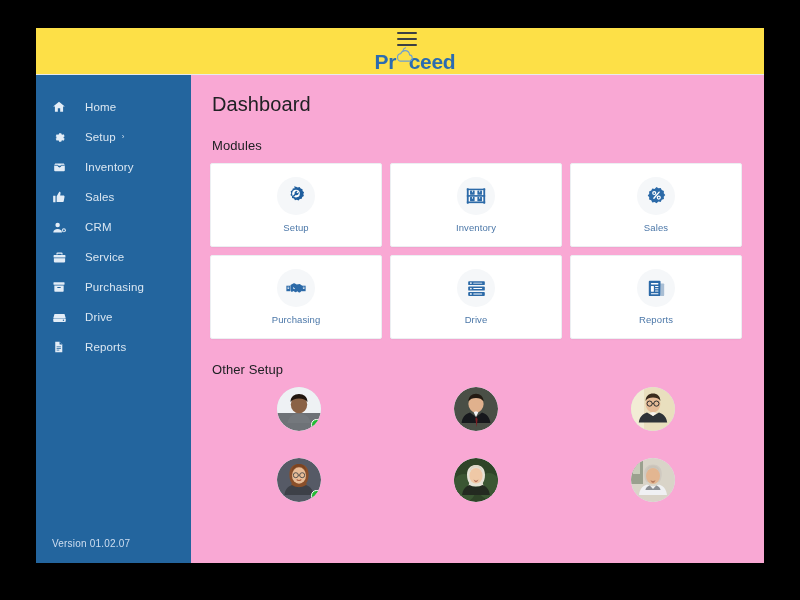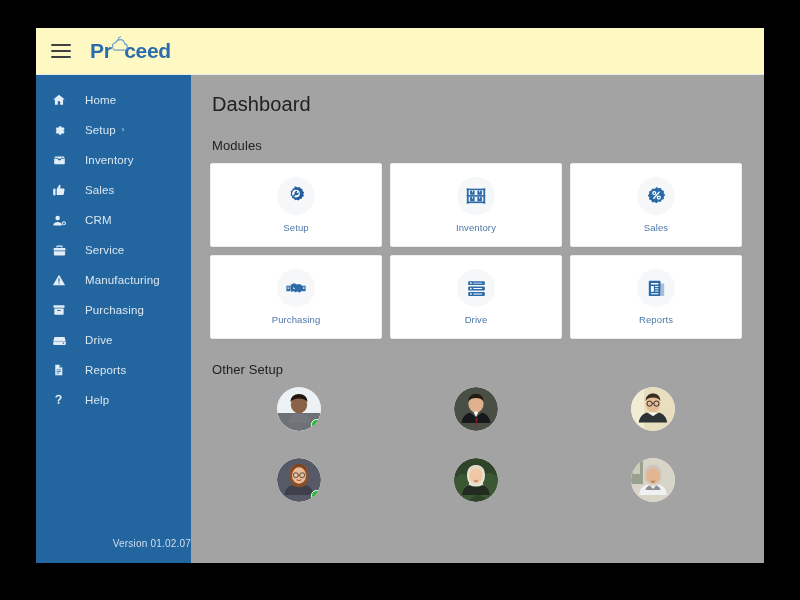--- a/index.html
+++ b/index.html
@@ -25,26 +25,27 @@
     background: #ffffff;
     overflow: hidden;
     display: flex;
     flex-direction: column;
   }
 
   
   #topbar {
     height: 47px;
     min-height: 47px;
-    background: #fef9c3;
+    background: #fde047;
     border-bottom: 1px solid #e8eaed;
     display: flex;
     align-items: center;
     padding-left: 13px;
     box-sizing: border-box;
+    flex-direction: column;
   }
   #hamburger-btn {
     width: 24px;
     height: 24px;
     display: flex;
     flex-direction: column;
     justify-content: center;
     gap: 4px;
     cursor: pointer;
     padding: 0 2px;
@@ -88,21 +89,21 @@
   
   #sidebar {
     width: 155px;
     min-width: 155px;
     background: #23659e;
     display: flex;
     flex-direction: column;
     position: relative;
   }
   #sidebar-nav {
-    padding-top: 10px;
+    padding-top: 17px;
     flex: 1;
   }
   .nav-item {
     height: 30px;
     display: flex;
     align-items: center;
     padding-left: 16px;
     box-sizing: border-box;
     cursor: pointer;
     color: #d5e3f0;
@@ -127,27 +128,26 @@
     margin-left: 6px;
     font-size: 8px;
     color: #cfdff0;
     line-height: 1;
   }
   #sidebar-version {
     padding: 0 0 14px 16px;
     font-size: 10px;
     color: #cfdef0;
     letter-spacing: 0.2px;
-    text-align: right;
   }
 
   
   #content {
     flex: 1;
-    background: #a3a3a3;
+    background: #f9a8d4;
     padding: 18px 22px 4px 19px;
     box-sizing: border-box;
     overflow: hidden;
     position: relative;
   }
   #page-title {
     font-size: 20px;
     color: #202124;
     font-weight: normal;
     margin: 0 0 22px 2px;
@@ -319,28 +319,20 @@
                 <path d="M9 4h6a2 2 0 0 1 2 2v1h-2V6H9v1H7V6a2 2 0 0 1 2-2z"></path>
                 <rect x="2.5" y="8" width="19" height="4" rx="1"></rect>
                 <path d="M3 13h18v5.2a1.8 1.8 0 0 1-1.8 1.8H4.8A1.8 1.8 0 0 1 3 18.2z"></path>
               </svg>
             </span>
             <span class="nav-label">Service</span>
           </div>
           <div class="nav-item">
             <span class="nav-icon">
               <svg width="14" height="14" viewBox="0 0 24 24" fill="currentColor">
-                <path d="M12 3 1.5 21h21zM11 9h2v6h-2zm0 7.5h2v2h-2z"></path>
-              </svg>
-            </span>
-            <span class="nav-label">Manufacturing</span>
-          </div>
-          <div class="nav-item">
-            <span class="nav-icon">
-              <svg width="14" height="14" viewBox="0 0 24 24" fill="currentColor">
                 <rect x="2.5" y="4" width="19" height="4.2" rx=".8"></rect>
                 <path d="M4 9.5h16v9.2a1.3 1.3 0 0 1-1.3 1.3H5.3A1.3 1.3 0 0 1 4 18.7z"></path>
                 <rect x="9" y="12" width="6" height="1.8" rx=".6" fill="#23659e"></rect>
               </svg>
             </span>
             <span class="nav-label">Purchasing</span>
           </div>
           <div class="nav-item">
             <span class="nav-icon">
               <svg width="15" height="15" viewBox="0 0 24 24" fill="currentColor">
@@ -355,28 +347,20 @@
             <span class="nav-icon">
               <svg width="13" height="14" viewBox="0 0 24 24" fill="currentColor">
                 <path d="M6 2.5h8l5 5v14H6z"></path>
                 <path d="M14 2.5v5h5" fill="#23659e"></path>
                 <rect x="8.5" y="11" width="8" height="1.4" fill="#23659e"></rect>
                 <rect x="8.5" y="14" width="8" height="1.4" fill="#23659e"></rect>
                 <rect x="8.5" y="17" width="5" height="1.4" fill="#23659e"></rect>
               </svg>
             </span>
             <span class="nav-label">Reports</span>
-          </div>
-          <div class="nav-item">
-            <span class="nav-icon">
-              <svg width="13" height="14" viewBox="0 0 24 24" fill="currentColor">
-                <path d="M12 2.5c-3.3 0-5.6 2-5.9 5h3.1c.2-1.4 1.2-2.2 2.7-2.2 1.6 0 2.6.9 2.6 2.2 0 1-.5 1.7-1.8 2.6-1.6 1.1-2.3 2.2-2.2 4v.6h3v-.5c0-1.1.4-1.7 1.8-2.6 1.7-1.1 2.5-2.4 2.5-4.2 0-2.9-2.3-4.9-5.8-4.9zm-1.6 15.2a1.8 1.8 0 1 0 3.6 0 1.8 1.8 0 0 0-3.6 0z"></path>
-              </svg>
-            </span>
-            <span class="nav-label">Help</span>
           </div>
         </div>
       <div id="sidebar-version">Version 01.02.07</div>
     </nav>
 
     <main id="content">
       <h1 id="page-title">Dashboard</h1>
 
       <div class="section-title">Modules</div>
       <div id="modules-grid">

